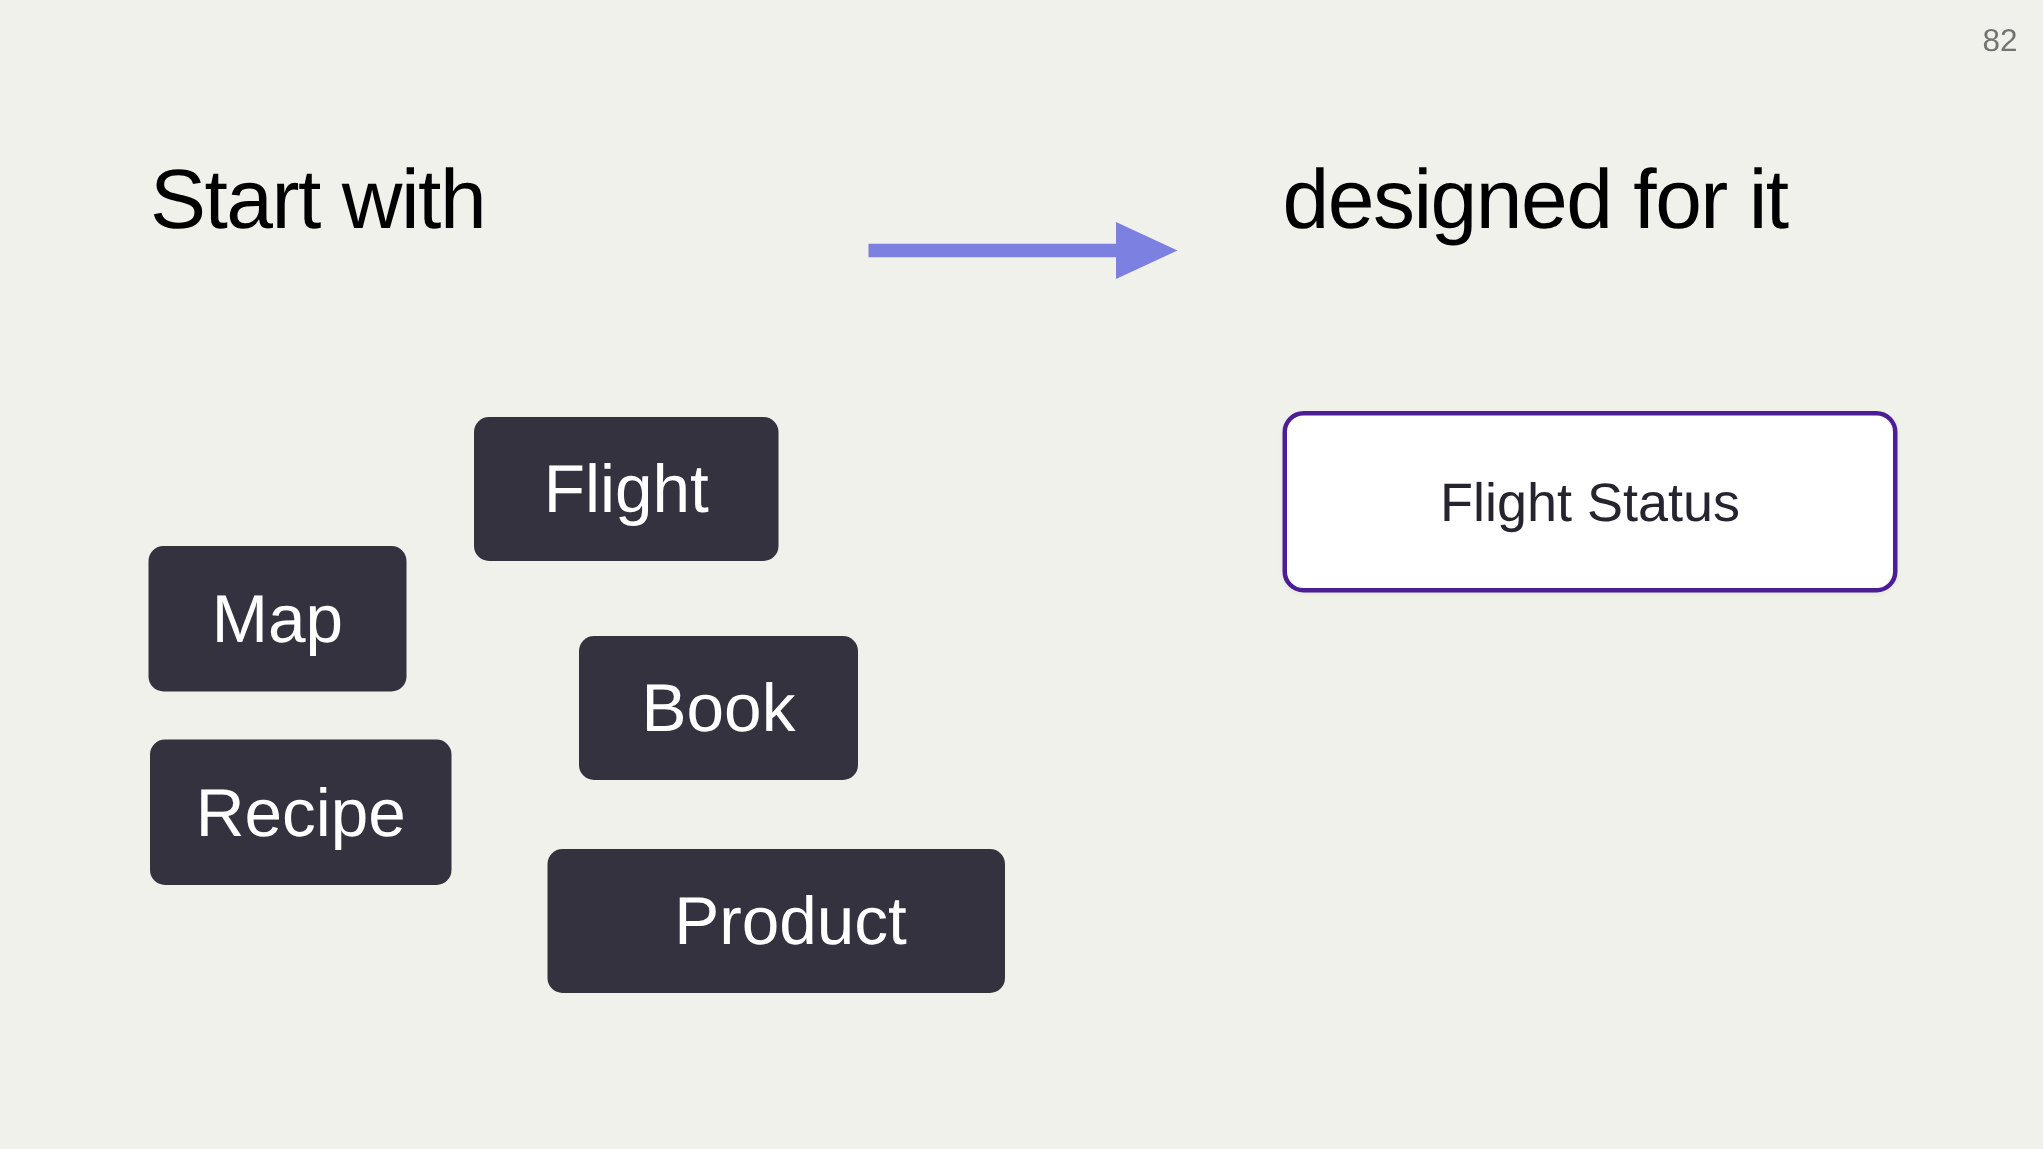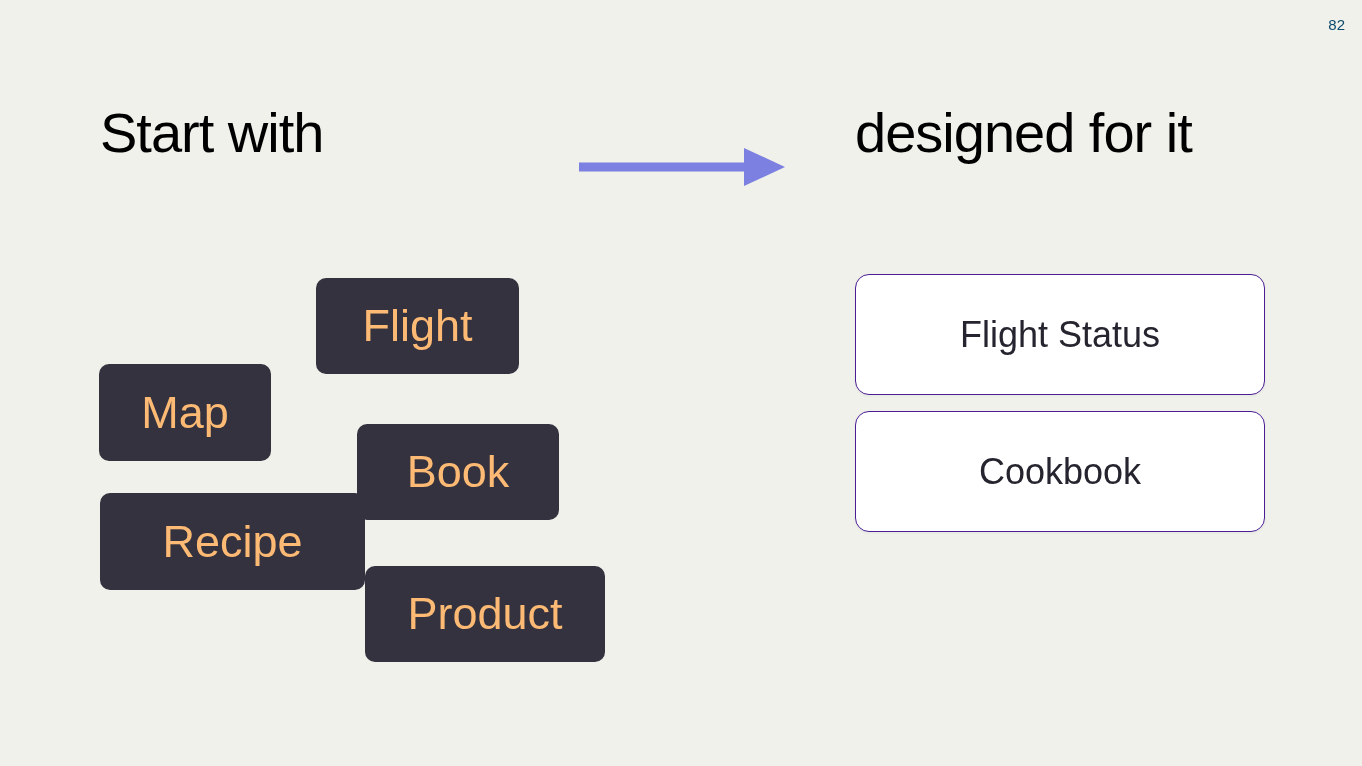--- a/index.html
+++ b/index.html
@@ -8,59 +8,59 @@
     width: 1362px;
     height: 766px;
     background: #eff1ea;
     font-family: "Liberation Sans", sans-serif;
     overflow: hidden;
   }
   .page-number {
     position: absolute;
     top: 16px;
     right: 17px;
-    font-size: 15px;
-    color: #0c4a6e;
+    font-size: 21px;
+    color: #737373;
   }
   .heading {
     position: absolute;
     font-size: 56px;
     line-height: 65px;
     letter-spacing: -1px;
     font-weight: 400;
     color: #000000;
   }
   .heading-left  { left: 100px; top: 100px; }
   .heading-right { left: 855px; top: 100px; }
   .heading span { display: block; }
   .arrow-svg { position: absolute; left: 577px; top: 147px; }
   .chip {
     position: absolute;
     background: #34323e;
-    color: #fdba74;
+    color: #ffffff;
     border-radius: 10px;
     display: flex;
     align-items: center;
     justify-content: center;
     font-size: 45px;
     font-weight: 500;
     letter-spacing: 0;
   }
   .chip-flight  { left: 316px; top: 278px; width: 203px; height: 96px; }
   .chip-map     { left:  99px; top: 364px; width: 172px; height: 97px; text-align: center; }
-  .chip-book    { left: 357px; top: 424px; width: 202px; height: 96px; }
-  .chip-recipe  { left: 100px; top: 493px; width: 265px; height: 97px; }
-  .chip-product { left: 365px; top: 566px; width: 240px; height: 96px; }
+  .chip-book    { left: 386px; top: 424px; width: 186px; height: 96px; }
+  .chip-recipe  { left: 100px; top: 493px; width: 201px; height: 97px; }
+  .chip-product { left: 365px; top: 566px; width: 286px; height: 96px; padding-left: 19px; }
   .card {
     position: absolute;
     left: 855px;
     width: 410px;
     height: 121px;
     background: #ffffff;
-    border: 1px solid #4c1d95;
+    border: 3px solid #4c1d95;
     border-radius: 14px;
     box-sizing: border-box;
     display: flex;
     align-items: center;
     justify-content: center;
     font-size: 36px;
     font-weight: 500;
     color: #26252f;
     box-shadow: 0 1px 3px rgba(40,40,50,0.05);
   }
@@ -88,15 +88,14 @@
     <span>designed for it</span>
   </div>
 
   <div class="chip chip-flight">Flight</div>
   <div class="chip chip-map">Map</div>
   <div class="chip chip-book">Book</div>
   <div class="chip chip-recipe">Recipe</div>
   <div class="chip chip-product">Product</div>
 
   <div class="card card-1">Flight Status</div>
-  <div class="card card-2">Cookbook</div>
 
 </div>
 
 </body></html>

